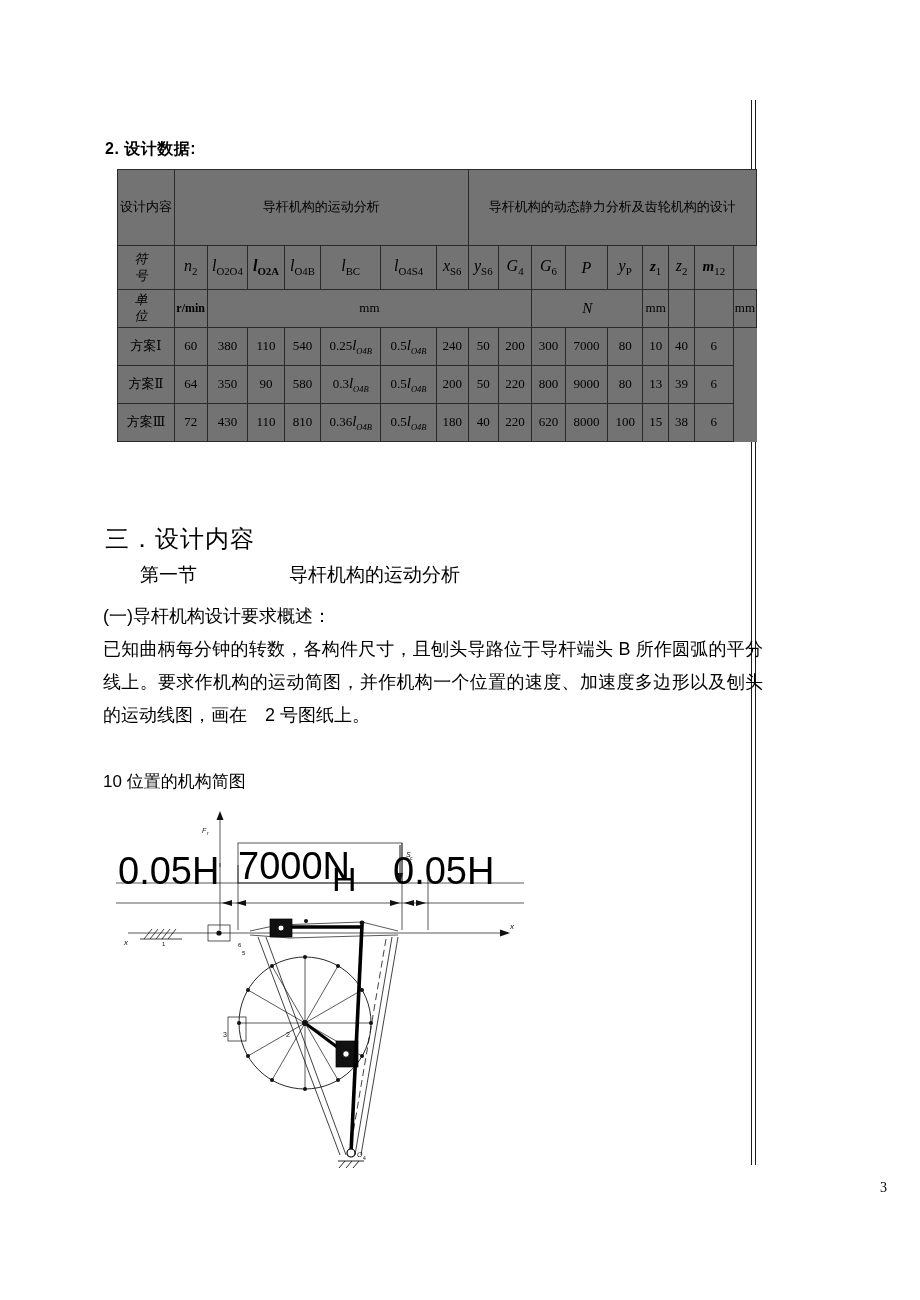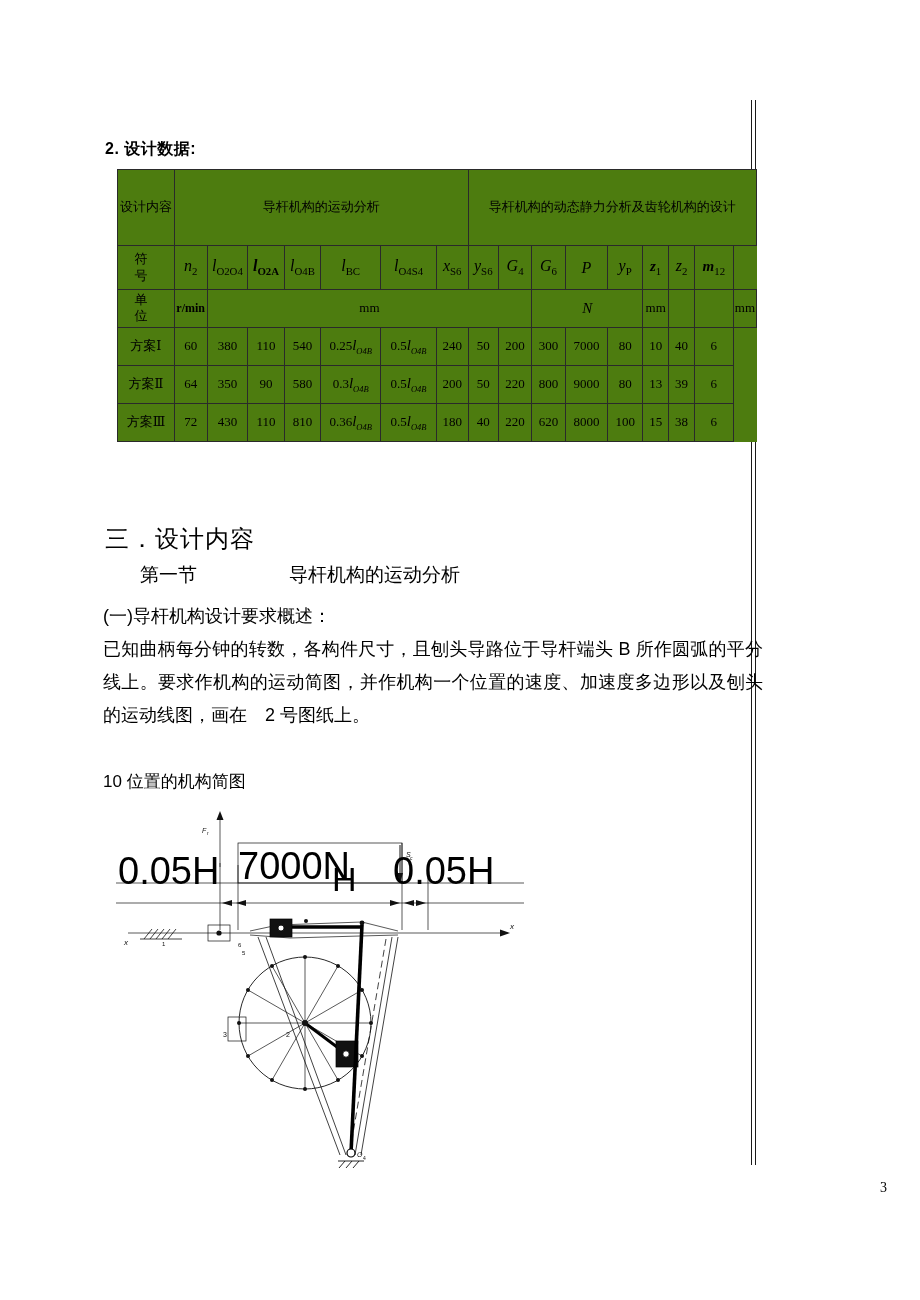--- a/index.html
+++ b/index.html
@@ -33,40 +33,40 @@
     font-family:"Liberation Sans","DejaVu Sans",sans-serif;
     font-weight:bold;font-size:16px;letter-spacing:0.5px;
   }
 
   
   table.data{
     position:absolute;left:117px;top:169px;
     border-collapse:collapse;
     width:640px;
     font-size:13px;
-    background:#4d7c0f;
+    background:#737373;
   }
   table.data td{
     border:1px solid #2a2a2a;
     text-align:center;
     vertical-align:middle;
     padding:2px 1px;
     line-height:1.25;
     font-family:"Liberation Serif","DejaVu Serif",serif;
   }
   .cn{font-family:"Liberation Sans","DejaVu Sans",sans-serif;font-size:13px;}
   .r-top{height:76px;}
   .r-sym{height:44px;}
   .r-unit{height:32px;}
   .r-data{height:38px;}
   .sym{font-style:italic;font-size:16px;font-family:"Liberation Serif",serif;}
   .symb{font-style:italic;font-weight:bold;font-size:15px;}
   .unit-b{font-weight:bold;font-size:12px;font-family:"Liberation Serif",serif;}
   .unit-i{font-style:italic;font-size:15px;}
-  .sp{letter-spacing:10px;padding-left:8px;}
+  .sp{letter-spacing:10px;padding-left:8px;font-style:italic;}
   .frac{font-size:13px;white-space:nowrap;}
   .frac i{font-style:italic;font-size:15px;}
   .frac sub{font-size:8.5px;font-style:italic;}
 
   
   .h-sec{
     position:absolute;left:105px;top:523px;
     font-family:"Liberation Sans","DejaVu Sans",sans-serif;
     font-size:24px;letter-spacing:1px;
   }

